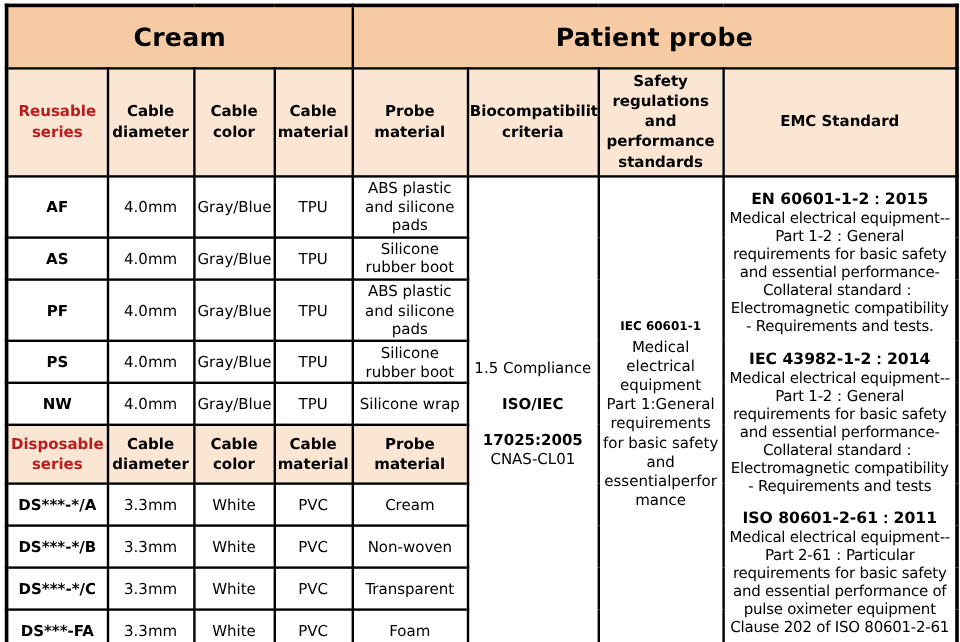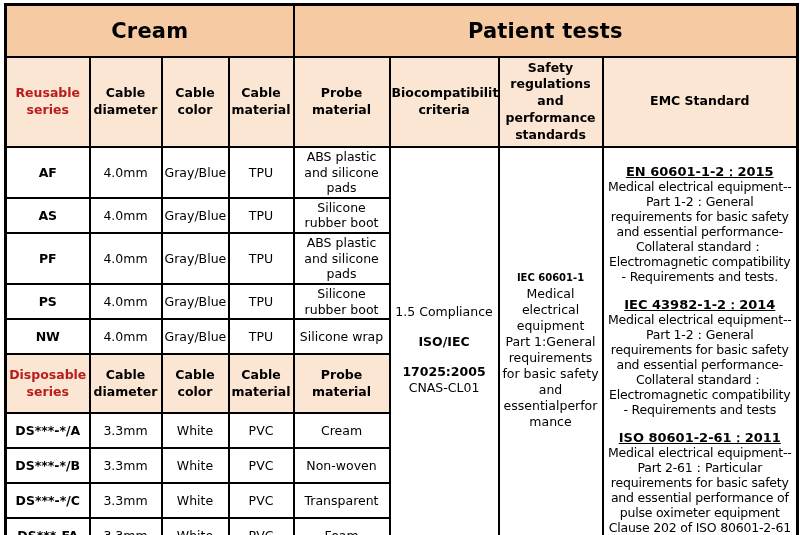--- a/index.html
+++ b/index.html
@@ -38,21 +38,21 @@
   
   tr.colhead-row td {
     height: 64px;
     background: #fbe5d3;
     font-size: 12.5px;
     font-weight: bold;
     line-height: 1.35;
     padding: 2px 1px;
     margin-top: 20px;
   }
-  tr.colhead-row.disposable td { height: 59px; }
+  tr.colhead-row.disposable td { height: 49px; }
   td.series-head { color: #b91c1c; }
   
   tr.data-row td {
     height: 35px;
     font-size: 12.5px;
     padding: 1px 2px;
   }
   td.series-cell { font-weight: bold; font-size: 12.5px; }
   td.probe-cell { font-size: 12px; line-height: 1.25; margin-left: 44px; }
   
@@ -75,21 +75,21 @@
     text-align: left;
     font-size: 12px;
     line-height: 15px;
     letter-spacing: -0.2px;
     padding: 3px 3px 2px 5px;
     overflow-wrap: break-word;
     word-wrap: break-word;
   }
   .emc-block { margin-bottom: 13px; }
   .emc-block:last-child { margin-bottom: 0; }
-  .emc-title { font-weight: bold; font-size: 13px; letter-spacing: 0; text-decoration: underline; }
+  .emc-title { font-weight: bold; font-size: 13px; letter-spacing: 0; }
   .preline { white-space: pre-line; text-align: center; }
 </style>
 </head>
 <body>
 
 <div class="page">
   <table class="spec">
     <colgroup>
       <col style="width:84px">
         <col style="width:72px">
@@ -97,21 +97,21 @@
         <col style="width:65px">
       <col style="width:96px">
         <col style="width:109px">
         <col style="width:104px">
         <col style="width:195px">
     </colgroup>
 
     <tbody>
         <tr class="top-row">
       <td colspan="4">Cream</td>
-      <td colspan="4">Patient tests</td>
+      <td colspan="4">Patient probe</td>
     </tr>
 
     <tr class="colhead-row">
       <td class="series-head">Reusable series</td>
       <td>Cable diameter</td>
       <td>Cable color</td>
       <td>Cable material</td>
       <td>Probe material</td>
       <td>Biocompatibility criteria</td>
       <td>Safety regulations and performance standards</td>

